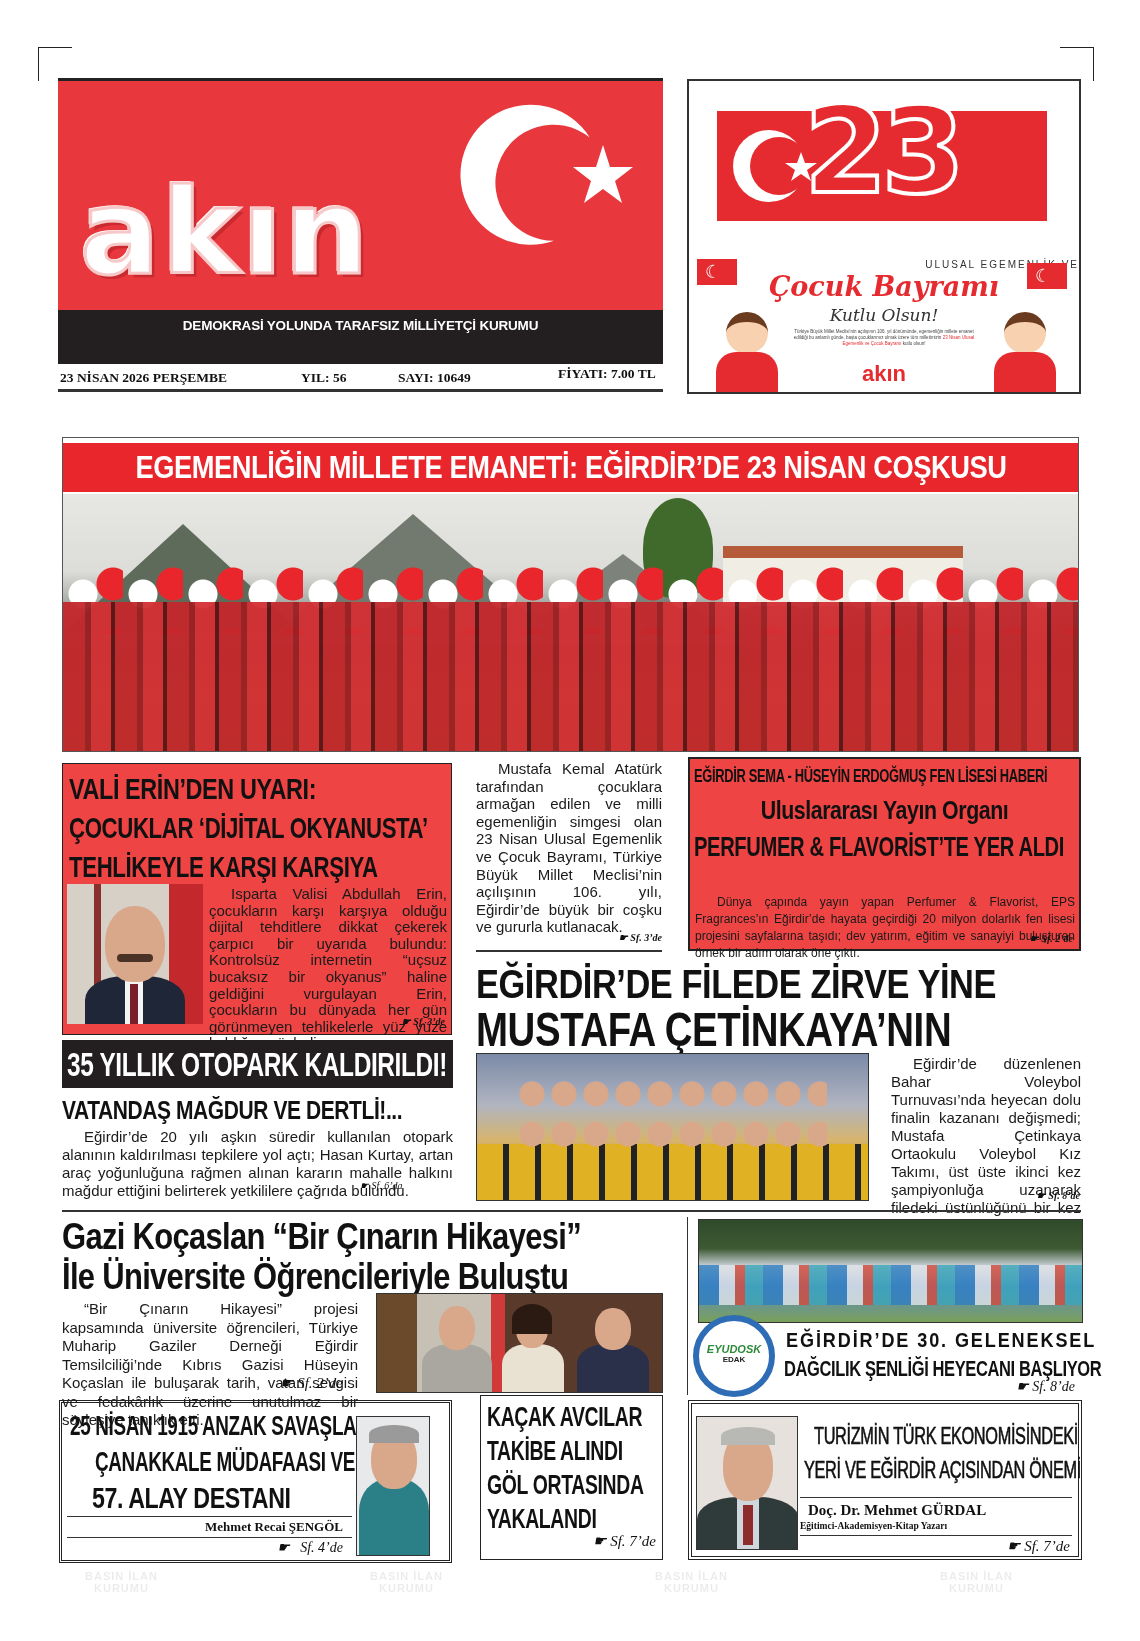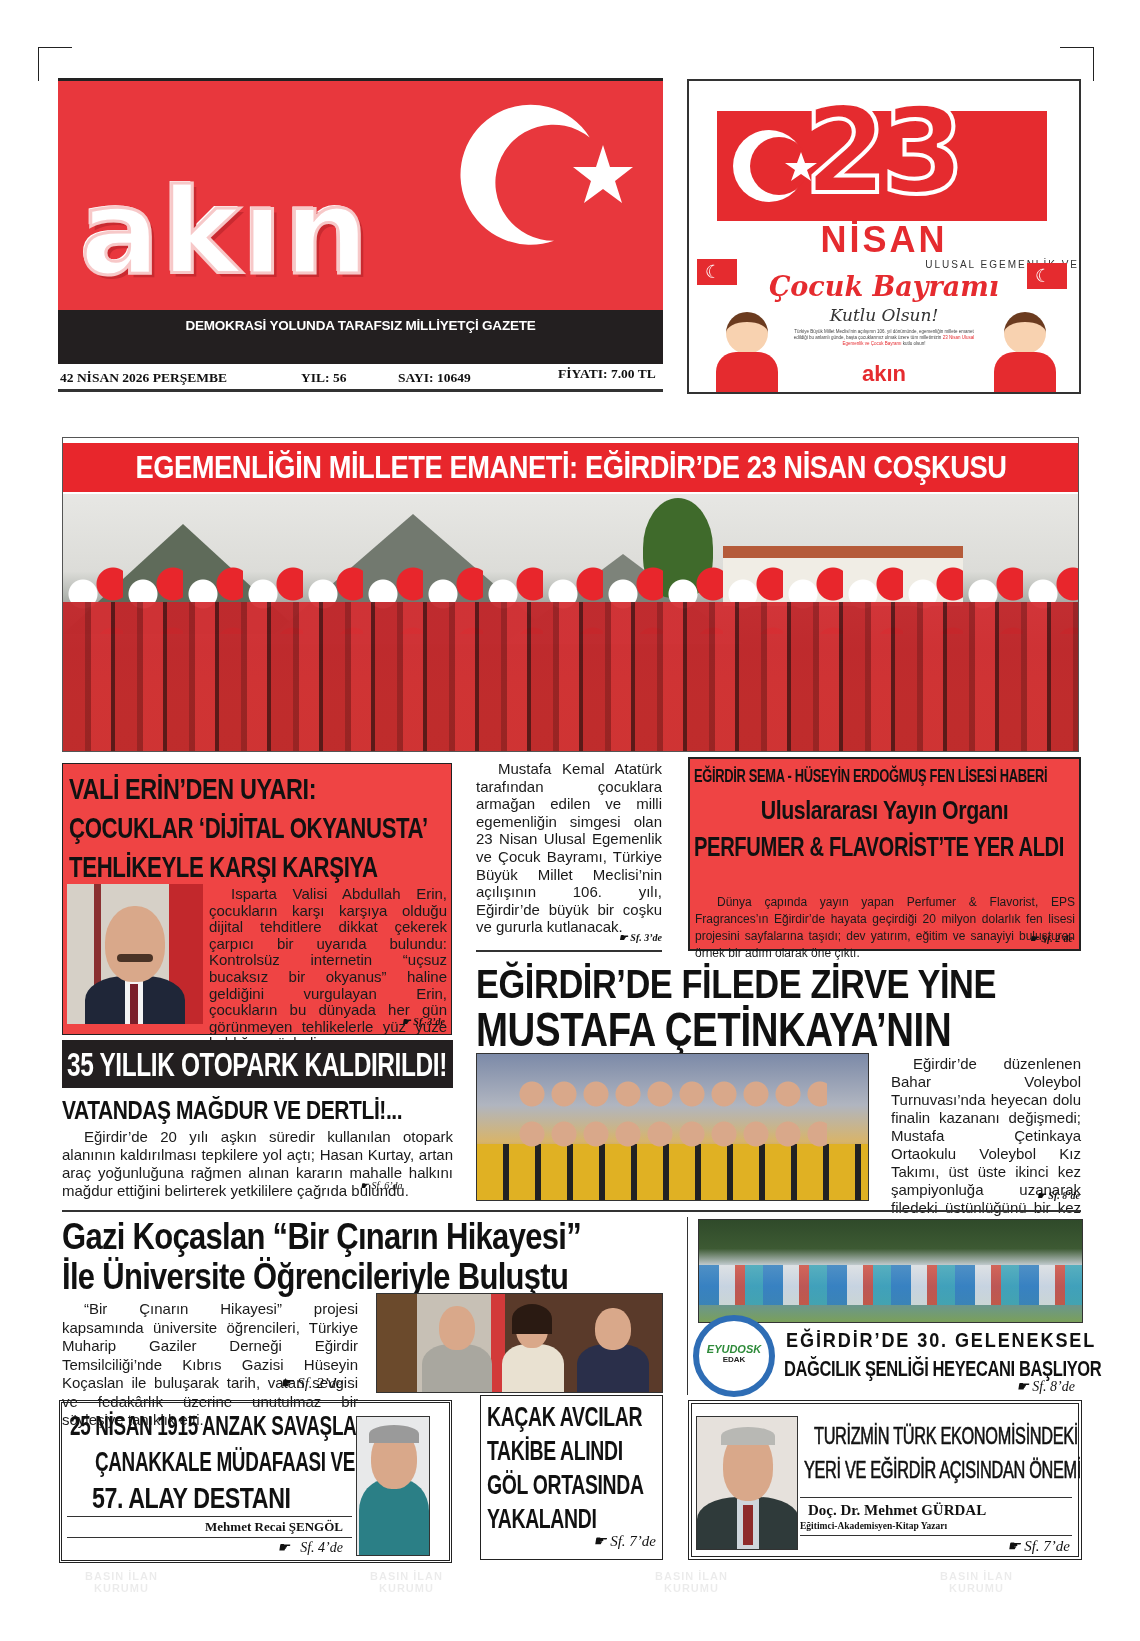--- a/index.html
+++ b/index.html
@@ -71,39 +71,38 @@
 <div class="crop" style="left:1060px;top:47px;width:34px;height:34px;border-width:1.5px 1.5px 0 0;"></div>
 
 <div class="abs mast-red">
   <div class="logo-text">akın</div>
   <svg style="position:absolute;left:380px;top:22px;" width="210" height="150" viewBox="0 0 210 150">
     <path d="M120 15 A70 70 0 1 0 150 120 A58 58 0 1 1 120 15 Z" fill="#fff" transform="rotate(35 105 75)"></path>
     <polygon points="165,42 172,64 195,64 177,78 184,100 165,86 146,100 153,78 135,64 158,64" fill="#fff"></polygon>
   </svg>
 </div>
 <div class="abs mast-black">
-  <div class="mast-slogan">DEMOKRASİ YOLUNDA TARAFSIZ MİLLİYETÇİ GAZETE</div>
+  <div class="mast-slogan">DEMOKRASİ YOLUNDA TARAFSIZ MİLLİYETÇİ KURUMU</div>
 </div>
 <div class="abs dateline">
-  <span style="left:2px;">42 NİSAN 2026 PERŞEMBE</span>
+  <span style="left:2px;">23 NİSAN 2026 PERŞEMBE</span>
   <span style="left:243px;">YIL: 56</span>
   <span style="left:340px;">SAYI: 10649</span>
   <span style="left:500px;top:0;">FİYATI: 7.00 TL</span>
 </div>
 
 <div class="abs ad">
   <div class="ad-flag">
     <svg style="position:absolute;left:10px;top:8px;" width="90" height="95" viewBox="0 0 90 95">
       <circle cx="42" cy="47" r="36" fill="#fff"></circle>
         <circle cx="52" cy="47" r="29" fill="#e52b2f"></circle>
       <polygon points="74,33 78,44 90,44 80,51 84,62 74,55 64,62 68,51 58,44 70,44" fill="#fff"></polygon>
     </svg>
   </div>
   <div class="ad-23">23</div>
-  <div class="ad-nisan">NİSAN</div>
   <div class="ad-ulusal">ULUSAL EGEMENLİK VE</div>
   <div class="ad-cocuk">Çocuk Bayramı</div>
   <div class="ad-kutlu">Kutlu Olsun!</div>
   <div class="ad-small">
     <span>Türkiye Büyük Millet Meclisi'nin açılışının 106. yıl dönümünde, egemenliğin millete emanet edildiği bu anlamlı günde, başta çocuklarımız olmak üzere tüm milletimizin</span>
     <span class="red">23 Nisan Ulusal Egemenlik ve Çocuk Bayramı</span>
     <span>kutlu olsun!</span>
   </div>
   <div class="ad-akin">akın</div>
   <div class="small-flag" style="left:8px;top:178px;"></div>

